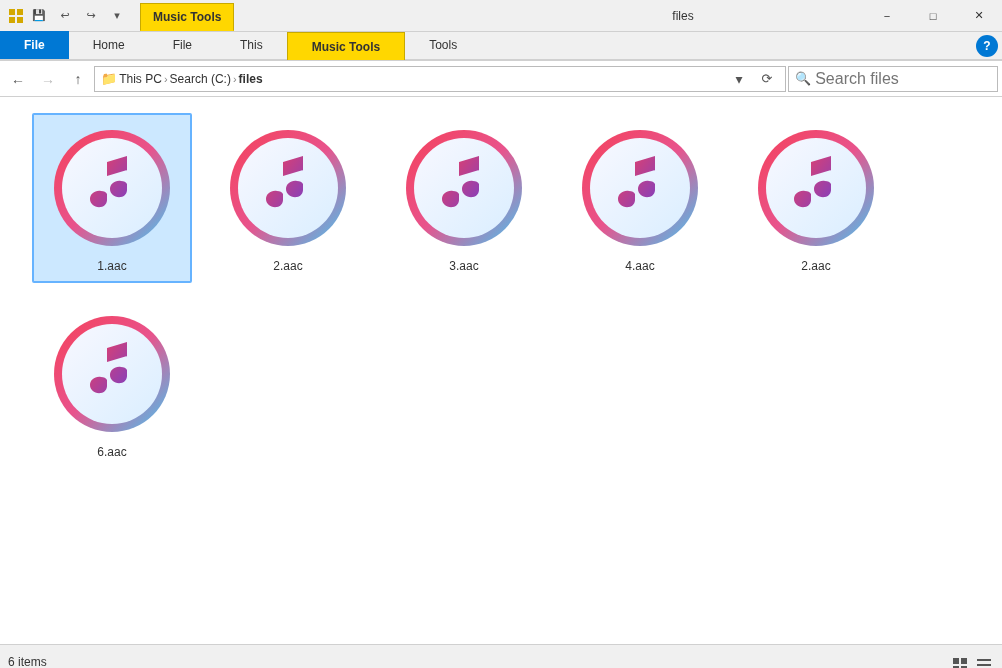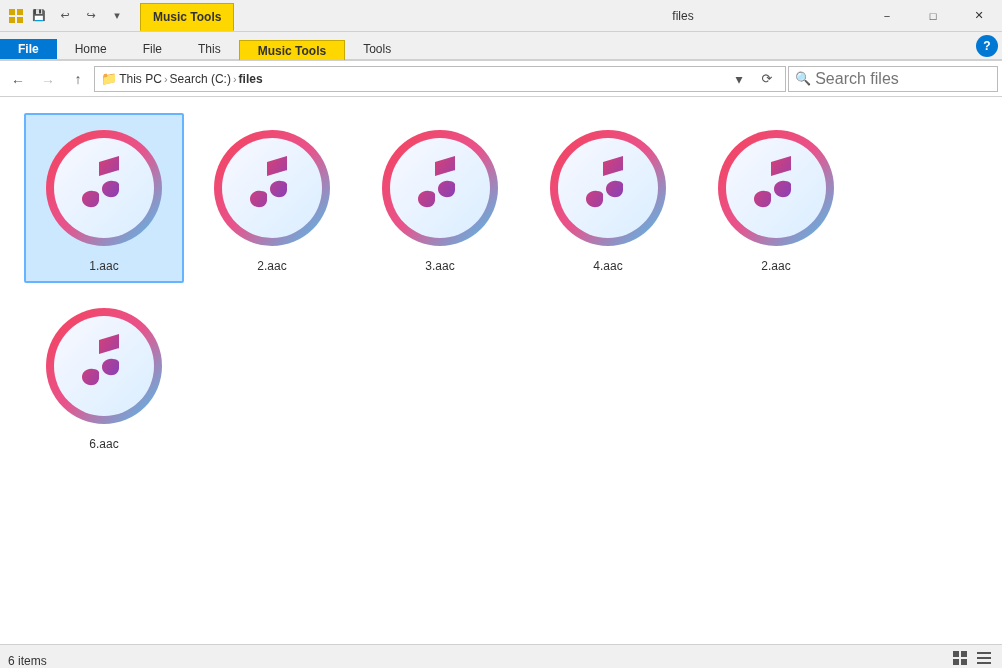--- a/index.html
+++ b/index.html
@@ -73,25 +73,25 @@
       border-bottom: 1px solid #d0d0d0;
     }
     .ribbon-tabs {
       display: flex;
       align-items: flex-end;
       height: 28px;
       padding-left: 0;
       border-bottom: 1px solid #d0d0d0;
     }
     .ribbon-tab {
-      padding: 4px 18px;
+      padding: 4px 24px;
       font-size: 12px;
       cursor: pointer;
       color: #333;
-      height: 20px;
+      height: 28px;
       display: flex;
       align-items: center;
     }
     .ribbon-tab.active {
       background: #0078d4;
       color: white;
       font-weight: 600;
     }
     .ribbon-tab.music-tools {
       background: #ffd700;
@@ -189,24 +189,24 @@
       font-weight: bold;
       cursor: pointer;
       margin-left: 4px;
     }
 
     
     .main-content {
       background: white;
       flex: 1;
       overflow: auto;
-      padding: 16px 24px;
+      padding: 16px 32px;
       display: flex;
       flex-wrap: wrap;
-      gap: 8px;
+      gap: 16px;
       align-content: flex-start;
     }
     .file-item {
       width: 160px;
       display: flex;
       flex-direction: column;
       align-items: center;
       padding: 8px;
       cursor: pointer;
       border: 2px solid transparent;
@@ -233,23 +233,23 @@
       width: 120px;
       height: 120px;
     }
 
     
     .status-bar {
       height: 24px;
       background: #f0f0f0;
       border-top: 1px solid #d0d0d0;
       display: flex;
-      align-items: flex-end;
+      align-items: flex-start;
       justify-content: space-between;
-      padding: 0 8px;
+      padding: 10px 8px;
     }
     .status-text { font-size: 12px; color: #333; }
     .status-right { display: flex; align-items: center; gap: 4px; }
     .view-btn {
       width: 20px;
       height: 20px;
       display: flex;
       align-items: center;
       justify-content: center;
       cursor: pointer;

